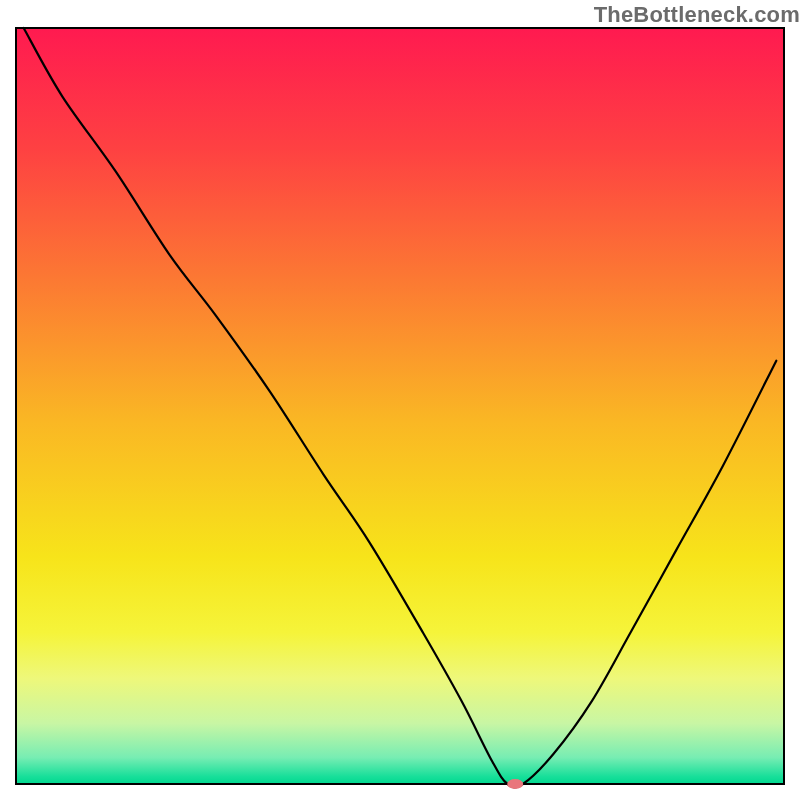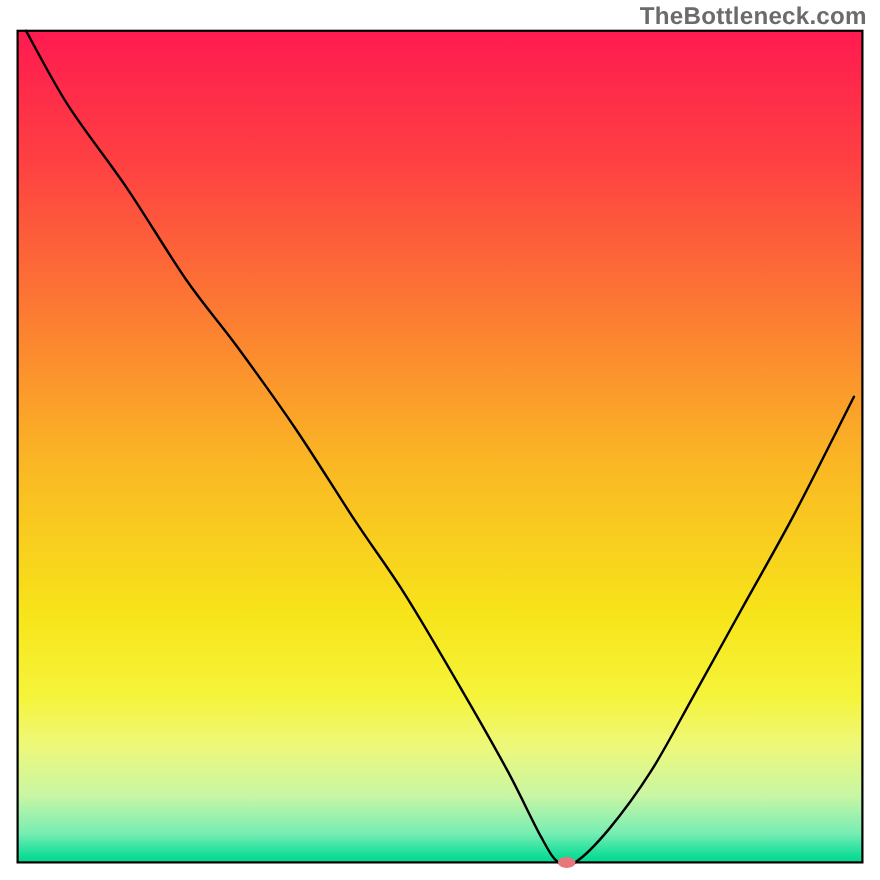--- a/index.html
+++ b/index.html
@@ -12,21 +12,21 @@
     font-family: Arial, Helvetica, sans-serif;
   }
   .chart-wrap {
     position: relative;
     width: 800px;
     height: 800px;
   }
   .watermark {
     position: absolute;
     top: 2px;
-    right: 12px;
+    right: 0;
     font-size: 22px;
     font-weight: 600;
     color: #6b6b6b;
     letter-spacing: 0.2px;
     z-index: 20;
     user-select: none;
     text-align: center;
   }
   svg {
     position: absolute;

